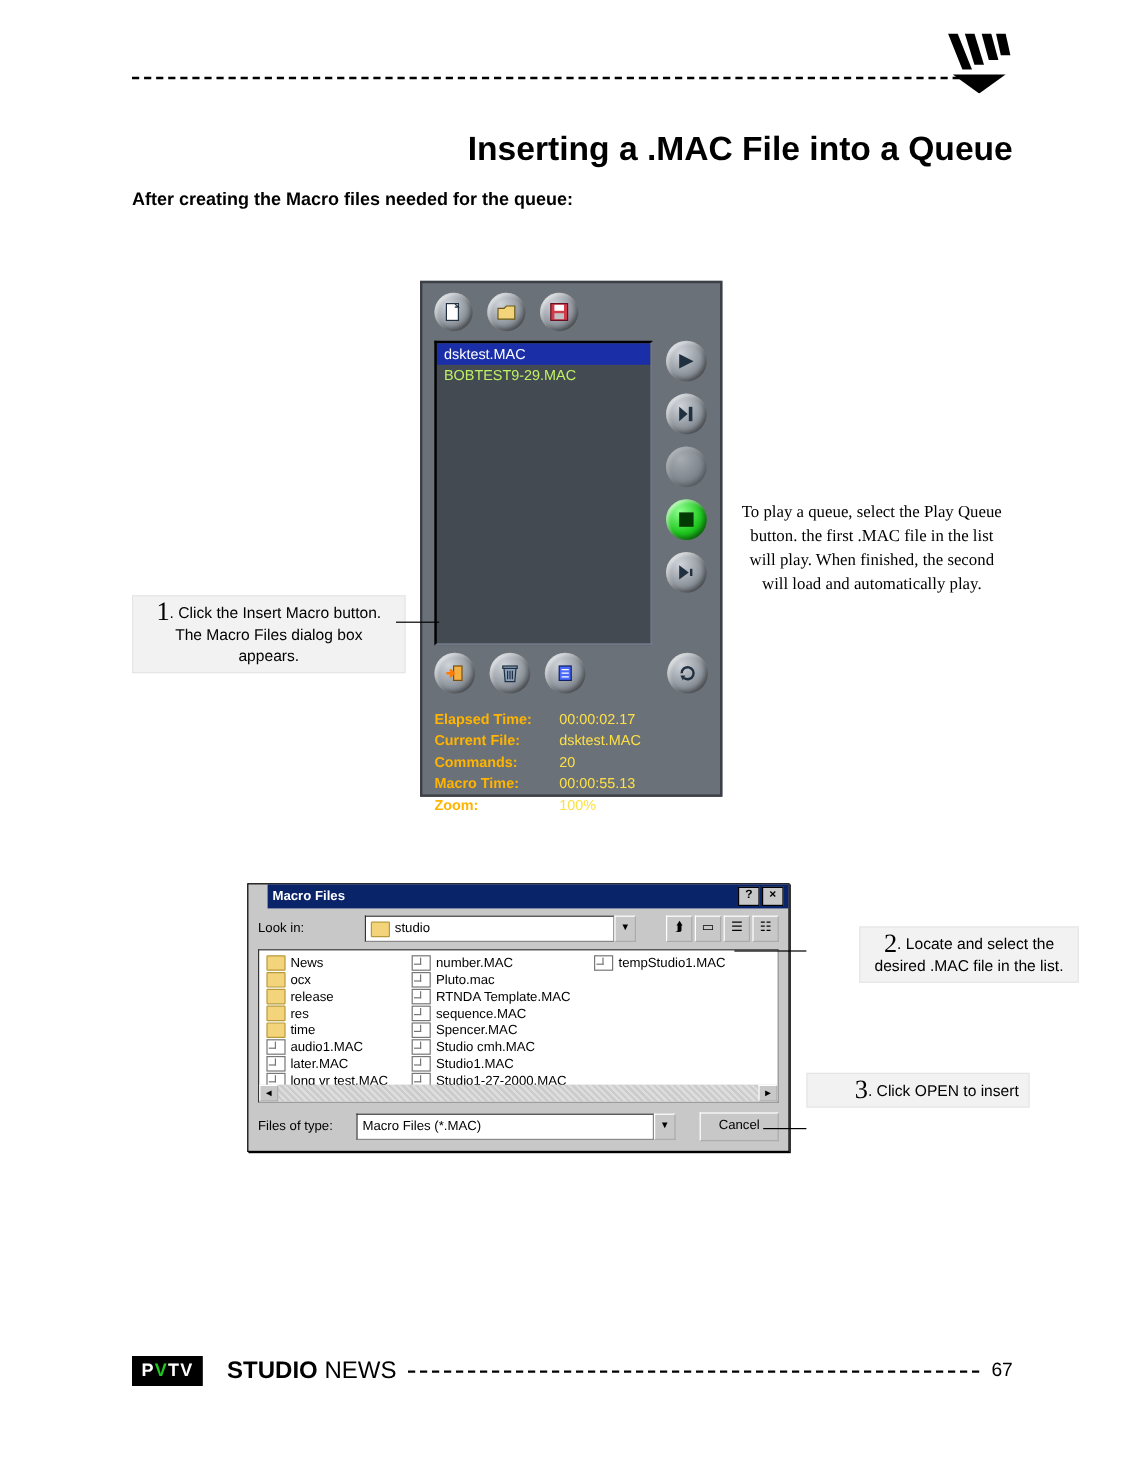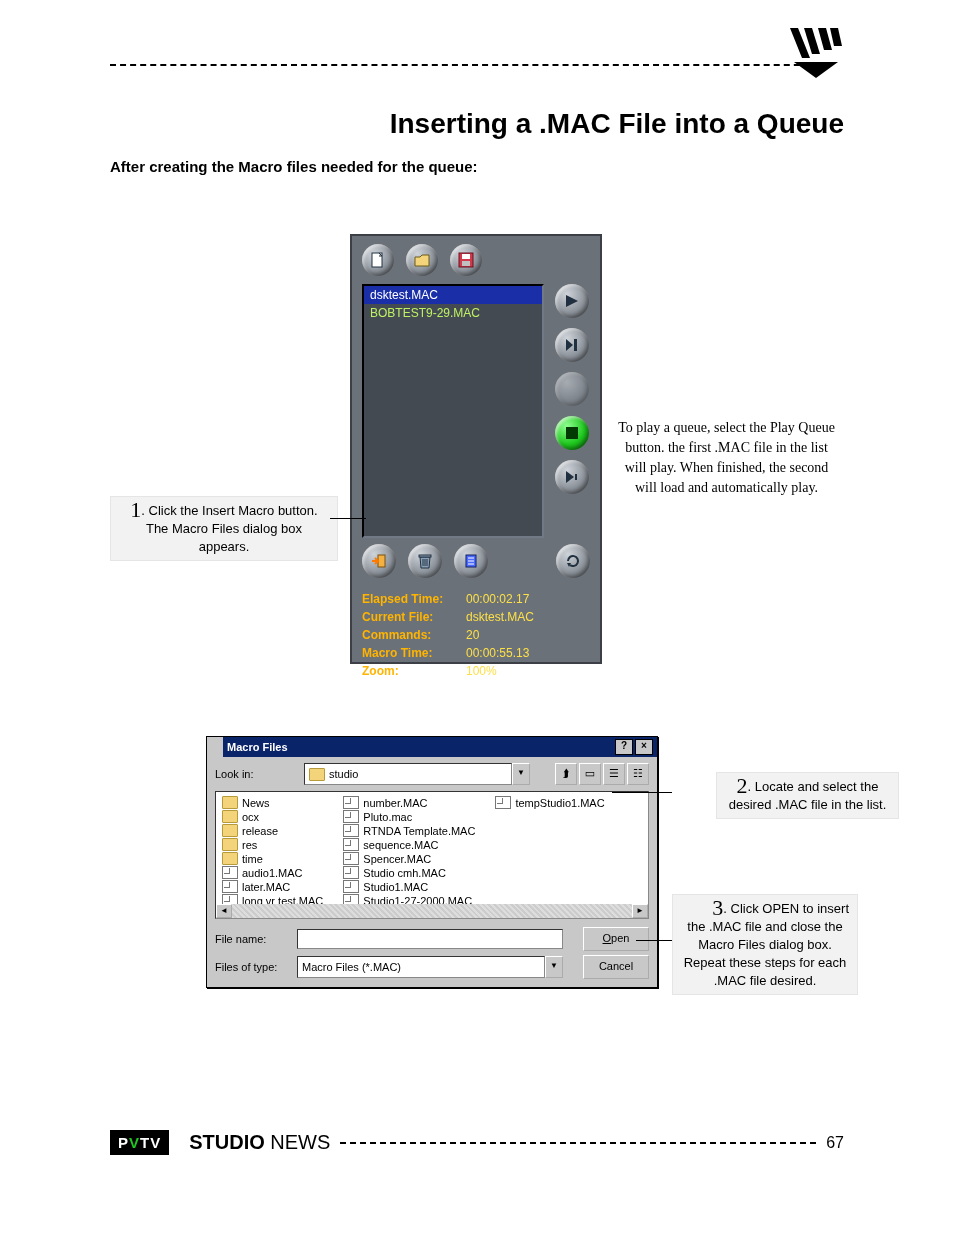--- a/index.html
+++ b/index.html
@@ -304,26 +304,20 @@
           </div>
       </div>
       <div class="hscroll">
         <div class="sbtn">◄</div>
         <div class="track"></div>
         <div class="sbtn">►</div>
       </div>
     </div>
     <div class="dlg-bottom">
       <div class="r">
-        <label style="width:76px;"><span>File name:</span></label>
-        <input class="dlg-input" value="" style="">
-        <div style="width:8px;"></div>
-        <div class="dlg-btn"><u>O</u>pen</div>
-      </div>
-      <div class="r">
         <label style="width:76px;"><span>Files of type:</span></label>
         <div class="dlg-combo" style="flex:1;">
           <div class="box">
               <span>Macro Files (*.MAC)</span>
             </div>
           <div class="arrow">▼</div>
         </div>
         <div style="width:8px;"></div>
         <div class="dlg-btn">Cancel</div>
       </div>
@@ -331,21 +325,20 @@
   </div>
 
   <div class="callout" style="left:672px;top:772px;width:165px;margin-left:44px;">
     <div><span class="num">2</span><span>.  Locate and select the</span></div>
     <div>desired .MAC file in the list.</div>
   </div>
   <div class="leader" style="left:612px;top:792px;width:60px;"></div>
 
   <div class="callout" style="left:672px;top:894px;width:168px;text-align:center;">
     <div style="text-align:right;"><span class="num">3</span><span>.  Click OPEN to insert</span></div>
-    <div>the .MAC file and close the Macro Files dialog box.  Repeat these steps for each .MAC file desired.</div>
   </div>
   <div class="leader" style="left:636px;top:940px;width:36px;"></div>
 
   <div class="footer">
     <span class="footer-badge">
       <span>P</span><span class="accent">V</span><span>TV</span>
     </span>
     <span class="footer-text">
       <span>STUDIO</span><span class="light"> NEWS</span>
     </span>

